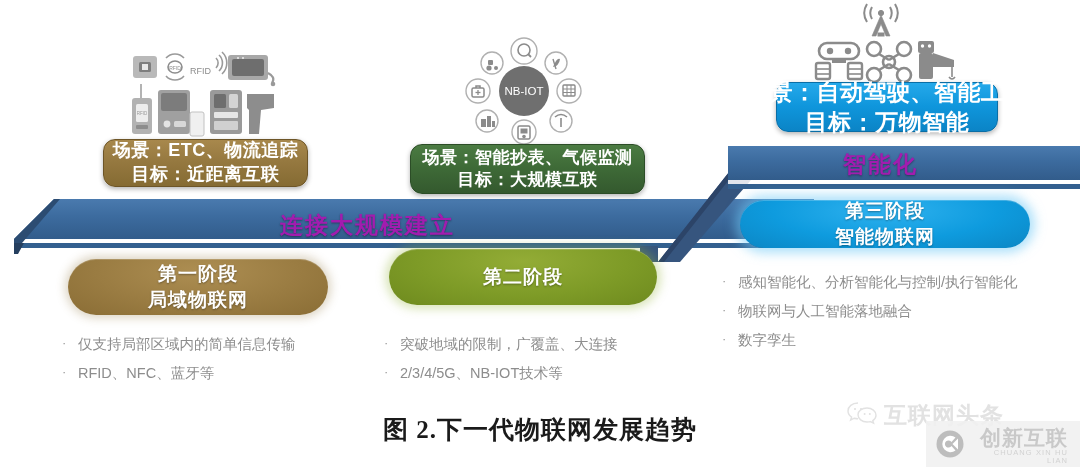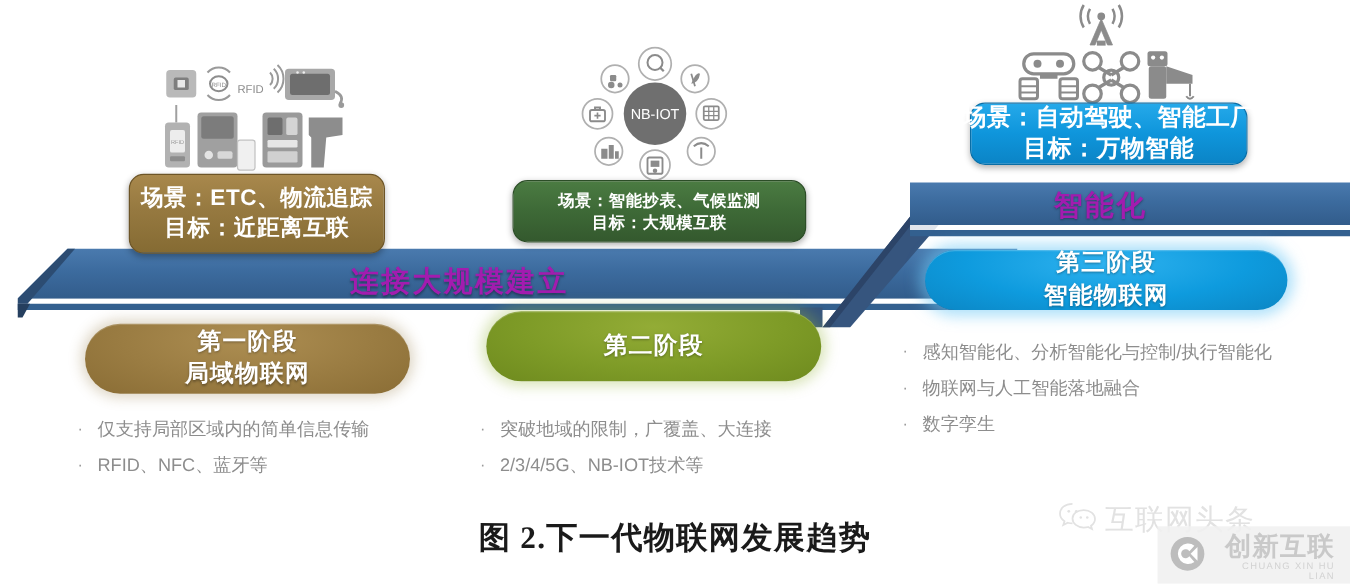--- a/index.html
+++ b/index.html
@@ -47,26 +47,26 @@
   .scenario-box .line { white-space: nowrap; }
 
   .scenario-brown {
     background: linear-gradient(180deg, #a8884c 0%, #967940 45%, #856b33 100%);
     border: 1px solid #6d5527;
     font-size: 18px;
   }
   .scenario-green {
     background: linear-gradient(180deg, #4b7b42 0%, #3e6a37 48%, #34592e 100%);
     border: 1px solid #2c4d27;
-    font-size: 13px;
+    font-size: 17px;
   }
   .scenario-blue {
     background: linear-gradient(180deg, #25a9ea 0%, #0f96dc 48%, #0b84c6 100%);
     border: 1px solid #0a6ea6;
-    font-size: 19px;
+    font-size: 23px;
   }
 
   
   .ribbon {
     position: absolute;
   }
   .ribbon-label {
     position: absolute;
     color: #a21caf;
     font-weight: bold;
@@ -141,21 +141,21 @@
   }
 
   
   #wechat-watermark {
     position: absolute;
     display: flex;
     align-items: center;
     gap: 7px;
     color: #e2e2e2;
     font-size: 23px;
-    font-weight: normal;
+    font-weight: bold;
     letter-spacing: 1px;
     user-select: none;
   }
   #logo-watermark {
     position: absolute;
     display: flex;
     align-items: center;
     gap: 9px;
     background: rgba(240,240,240,0.88);
     padding: 6px 12px 6px 9px;
@@ -382,21 +382,21 @@
           <stop offset="100%" stop-color="#325c8b"></stop>
         </linearGradient>
       </defs>
       <path d="M0 7 L352 7 L352 41 L0 41 Z" fill="url(#bgB)"></path>
       <path d="M0 41 L352 41 L352 45 L0 45 Z" fill="#ffffff" opacity="0.85"></path>
       <path d="M0 45 L352 45 L352 50 L0 50 Z" fill="#33608f"></path>
     </svg>
   </div>
   <div class="ribbon-label" style="left:843px; top:149px;">智能化</div>
 
-  <div class="scenario-box scenario-brown" style="left:103px; top:139px; width:205px; height:64px;">
+  <div class="scenario-box scenario-brown" style="left:103px; top:139px; width:205px; height:48px;">
     <span class="line">场景：ETC、物流追踪</span>
     <span class="line">目标：近距离互联</span>
   </div>
 
   <div class="scenario-box scenario-green" style="left:410px; top:144px; width:235px; height:50px;">
     <span class="line">场景：智能抄表、气候监测</span>
     <span class="line">目标：大规模互联</span>
   </div>
 
   <div class="scenario-box scenario-blue" style="left:776px; top:82px; width:222px; height:50px;">

